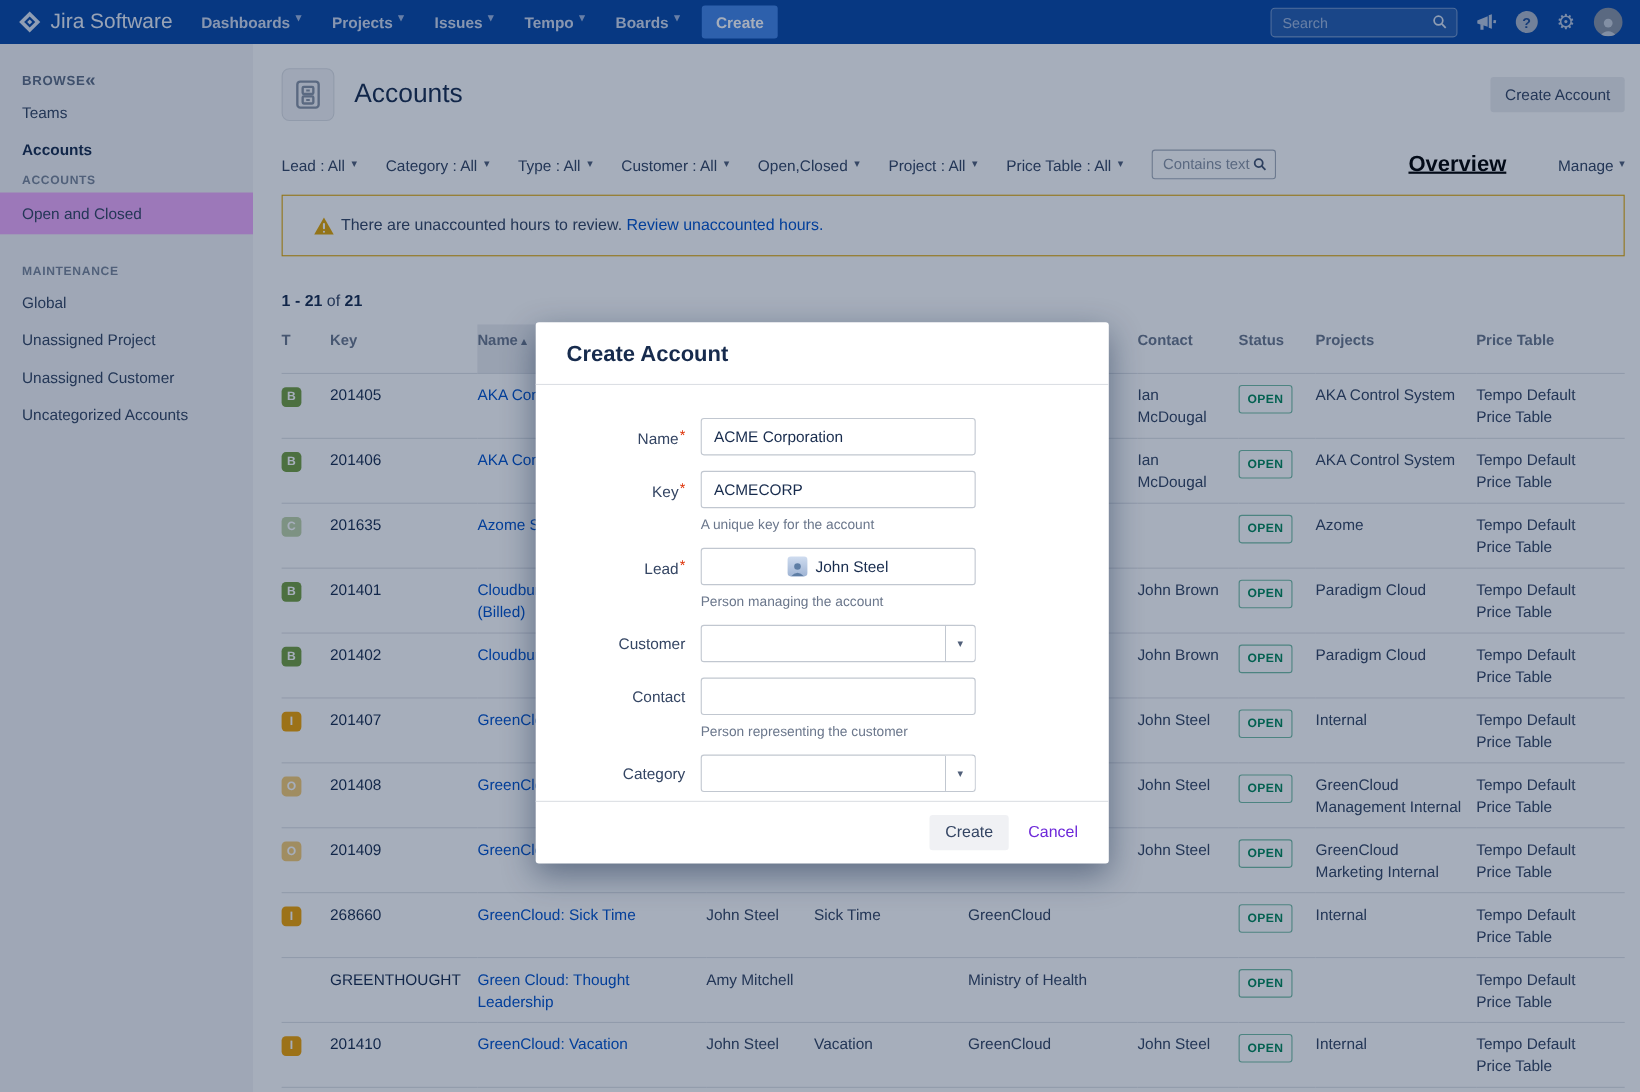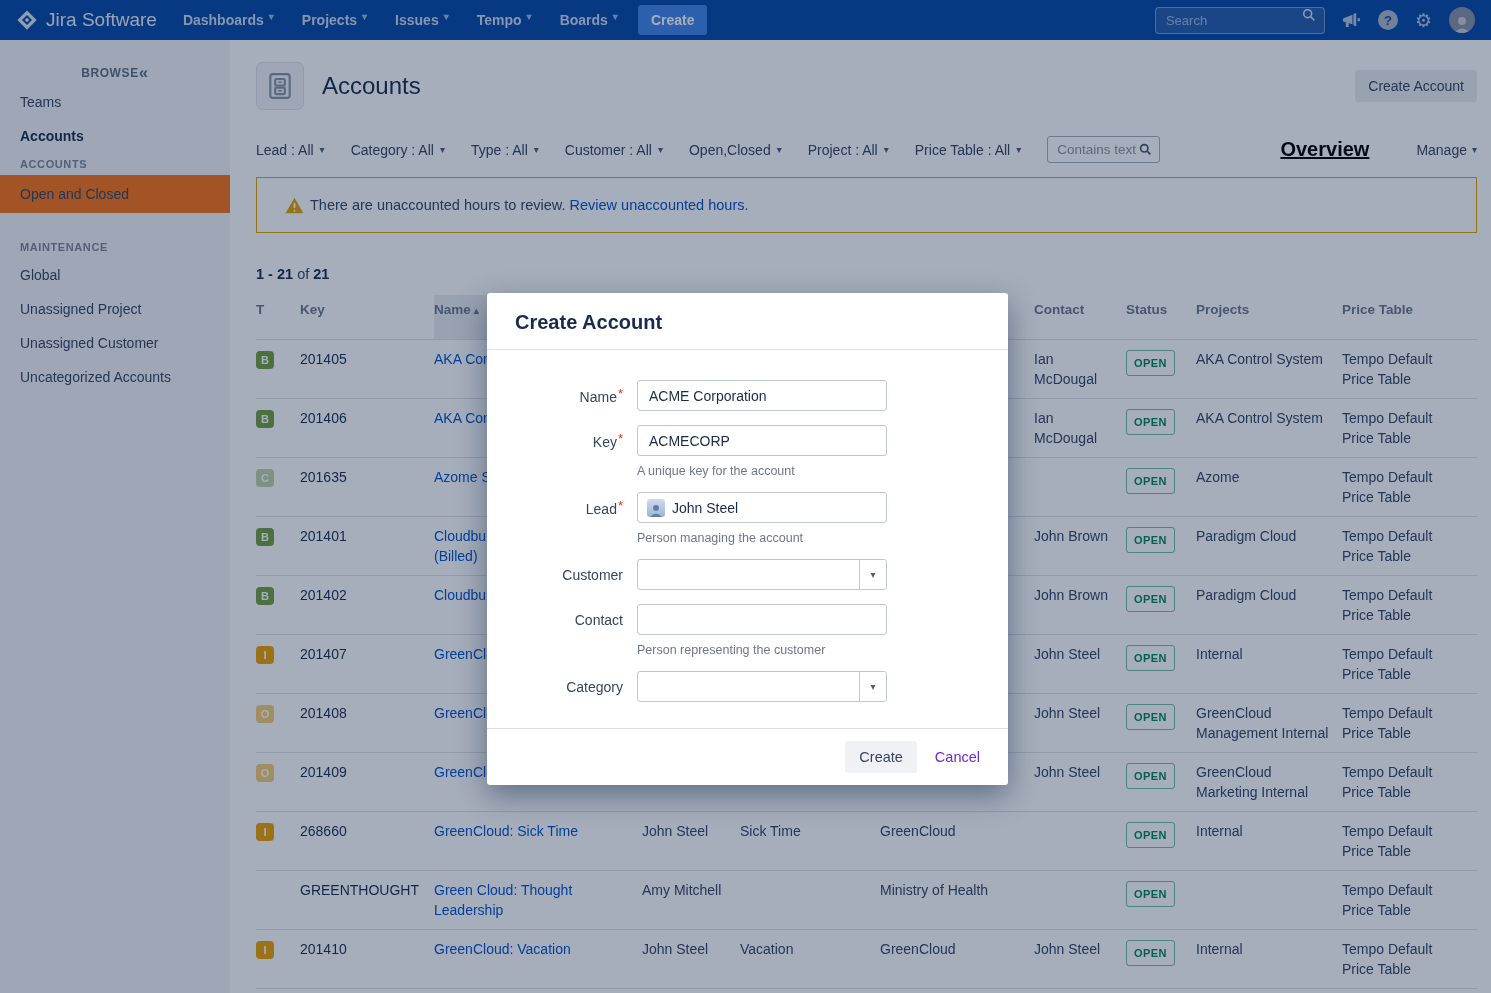--- a/index.html
+++ b/index.html
@@ -11,39 +11,39 @@
   .topnav{position:absolute;left:0;top:0;right:0;height:40px;background:#0747A6;
           display:flex;align-items:center;padding:0 16px;z-index:1;}
   .brand{display:flex;align-items:center;gap:8px;color:#E9EEF7;font-size:19px;font-weight:500;margin-right:26px;}
   .navmenu{display:flex;align-items:center;gap:28px;}
   .navitem{color:#CFD9EE;font-size:14px;font-weight:600;display:flex;gap:5px;cursor:pointer;}
   .caret{font-size:10px;color:#9FB6E0;line-height:1;}
   .nav-create{margin-left:20px;background:#4285E8;color:#fff;font-size:14px;font-weight:600;
               border:none;border-radius:3px;padding:7px 13px;cursor:pointer;}
   .nav-right{margin-left:auto;display:flex;align-items:center;gap:17px;}
   .nav-search{width:170px;height:27px;background:rgba(255,255,255,0.12);border:1px solid rgba(255,255,255,0.38);
-              border-radius:4px;display:flex;padding:0 8px;}
+              border-radius:4px;display:flex;align-items:center;padding:0 8px;}
   .nav-search input{flex:1;min-width:0;background:transparent;border:none;outline:none;color:#fff;font-size:13px;
                     font-family:"Liberation Sans",sans-serif;}
   .nav-search input::placeholder{color:rgba(222,231,246,0.65);}
   .nav-ic{color:#B8C7E0;display:flex;align-items:center;cursor:pointer;}
   .help-circle{width:20px;height:20px;border-radius:50%;background:#AEB9CC;color:#1d4d96;
                font-size:13px;font-weight:700;display:flex;align-items:center;justify-content:center;}
   .avatar{width:26px;height:26px;border-radius:50%;background:#8993A4;display:flex;align-items:flex-end;
           justify-content:center;overflow:hidden;}
 
   
   .sidebar{position:absolute;left:0;top:40px;width:230px;bottom:0;background:#F4F5F7;padding-top:24px;}
-  .side-head{display:flex;justify-content:center;align-items:center;padding:0 20px 4px;
+  .side-head{display:flex;justify-content:flex-start;align-items:center;padding:0 20px 4px;
              color:#5E6C84;font-size:12px;font-weight:700;letter-spacing:.6px;}
   .collapse{font-size:17px;color:#5E6C84;cursor:pointer;line-height:1;}
   .side-item{padding:9px 20px;font-size:14px;color:#344563;cursor:pointer;}
   .side-item.bold{font-weight:700;color:#172B4D;padding-bottom:4px;}
   .side-section{padding:10px 20px 5px;font-size:11px;font-weight:700;color:#7A869A;letter-spacing:.6px;}
-  .side-item.selected{background:#f97316;padding-top:11px;padding-bottom:11px;}
+  .side-item.selected{background:#f0abfc;padding-top:11px;padding-bottom:11px;}
   .side-gap{height:18px;}
 
   
   .main{position:absolute;left:230px;top:40px;right:0;bottom:0;background:#fff;padding:0 14px 0 26px;}
   .page-header{display:flex;align-items:center;margin-top:22px;}
   .page-icon{width:48px;height:48px;border:1px solid #DFE1E6;background:#F4F5F7;border-radius:7px;
              display:flex;align-items:center;justify-content:center;}
   .page-title{font-size:24px;color:#172B4D;font-weight:500;margin-left:18px;}
   .create-account-btn{margin-left:auto;background:#EBECF0;color:#344563;font-size:14px;border:none;
                       border-radius:3px;padding:8px 13px;cursor:pointer;}
@@ -94,21 +94,21 @@
          box-shadow:0 10px 30px rgba(9,30,66,0.45);z-index:50;}
   .modal-header{padding:18px 28px 15px;}
   .modal-title{font-size:20px;font-weight:700;color:#172B4D;}
   .modal-divider{height:1px;background:#DCDFE4;}
   .modal-body{padding:30px 0 0 0;}
   .field-group{margin-bottom:14px;}
   .field-row{display:flex;align-items:center;}
   .field-label{width:150px;text-align:right;font-size:14px;color:#344563;padding-right:14px;}
   .req{color:#DE350B;font-size:13px;vertical-align:4px;margin-left:1px;}
   .tbox{width:250px;height:31px;border:1px solid #C1C7D0;border-radius:3px;display:flex;
-        align-items:center;padding:0 9px;position:relative;background:#fff;}
+        align-items:center;padding:16px 9px;position:relative;background:#fff;justify-content:center;}
   .tbox input{border:none;outline:none;width:100%;font-size:14px;color:#172B4D;
               font-family:"Liberation Sans",sans-serif;background:transparent;}
   .select-caret{position:absolute;right:0;top:0;bottom:0;width:27px;border-left:1px solid #C1C7D0;
                 display:flex;align-items:center;justify-content:center;color:#505F79;font-size:10px;
                 border-radius:0 3px 3px 0;background:#fff;cursor:pointer;}
   .field-help{margin:8px 0 0 150px;font-size:12.5px;color:#6B778C;}
   .lead-avatar{width:18px;height:18px;border-radius:3px;margin-right:7px;flex:none;overflow:hidden;
                background:linear-gradient(#cfdcef,#9fb4d4);display:flex;align-items:flex-end;justify-content:center;}
   .lead-name{font-size:14px;color:#172B4D;}
   .modal-footer{position:absolute;left:0;right:0;bottom:0;height:57px;border-top:1px solid #DCDFE4;

